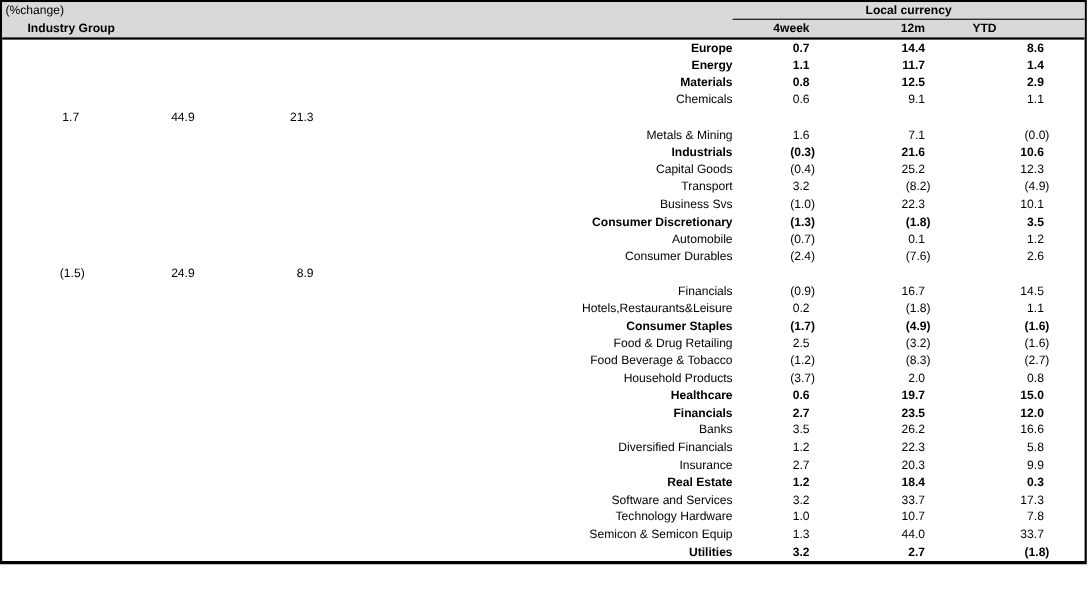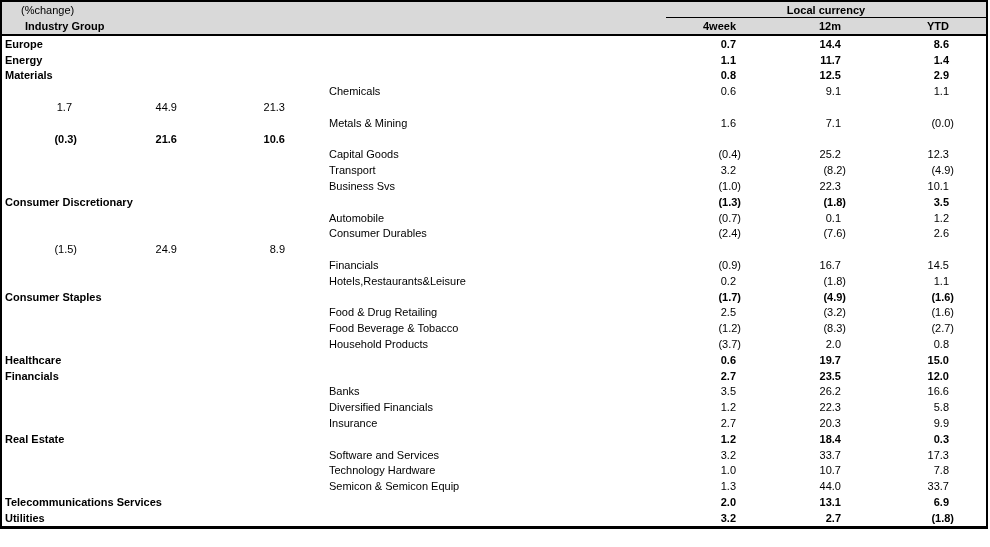--- a/index.html
+++ b/index.html
@@ -20,21 +20,21 @@
     background: #fff;
   }
   
   .hdr {
     background: #d9d9d9;
     border-bottom: 2.5px solid #000;
   }
   .hrow { display: flex; height: 16px; align-items: center; }
   .caption-cell {
     flex: 1;
-    padding-left: 19px;
+    padding-left: 3px;
     white-space: nowrap;
     align-self: center;
   }
   .lc-cell {
     width: 320px;
     height: 100%;
     box-sizing: border-box;
     display: flex;
     align-items: center;
     justify-content: center;
@@ -48,29 +48,30 @@
     white-space: nowrap;
     margin-left: 20px;
   }
   .colhead {
     text-align: right;
     font-weight: bold;
     white-space: nowrap;
   }
   .c1 { width: 70px; }
   .c2 { width: 105px; }
-  .c3 { width: 108px; }
+  .c3 { width: 108px; text-align: center; }
   .rpad { width: 37px; }
   
   .row { display: flex; height: 15.81px; align-items: center; }
   .row .name {
     flex: 1;
     padding-left: 3px;
     white-space: nowrap;
     overflow: hidden;
+    text-align: right;
   }
   .row.sub .name { padding-left: 327px; }
   .row.bold { font-weight: bold; }
   .val { text-align: right; white-space: nowrap; }
   .val.paren span { margin-right: -5px; display: inline-block; }
 </style>
 </head>
 <body>
 
 <div class="perf-table">
@@ -123,20 +124,21 @@
         <div class="rpad"></div>
       </div>
       <div class="row sub">
         <div class="name">Metals &amp; Mining</div>
         <div class="val c1"><span>1.6</span></div>
         <div class="val c2"><span>7.1</span></div>
         <div class="val c3 paren"><span>(0.0)</span></div>
         <div class="rpad"></div>
       </div>
       <div class="row bold">
+        <div class="name">Industrials</div>
         <div class="val c1 paren"><span>(0.3)</span></div>
         <div class="val c2"><span>21.6</span></div>
         <div class="val c3"><span>10.6</span></div>
         <div class="rpad"></div>
       </div>
       <div class="row sub">
         <div class="name">Capital Goods</div>
         <div class="val c1 paren"><span>(0.4)</span></div>
         <div class="val c2"><span>25.2</span></div>
         <div class="val c3"><span>12.3</span></div>
@@ -282,27 +284,20 @@
         <div class="rpad"></div>
       </div>
       <div class="row sub">
         <div class="name">Semicon &amp; Semicon Equip</div>
         <div class="val c1"><span>1.3</span></div>
         <div class="val c2"><span>44.0</span></div>
         <div class="val c3"><span>33.7</span></div>
         <div class="rpad"></div>
       </div>
       <div class="row bold">
-        <div class="name">Telecommunications Services</div>
-        <div class="val c1"><span>2.0</span></div>
-        <div class="val c2"><span>13.1</span></div>
-        <div class="val c3"><span>6.9</span></div>
-        <div class="rpad"></div>
-      </div>
-      <div class="row bold">
         <div class="name">Utilities</div>
         <div class="val c1"><span>3.2</span></div>
         <div class="val c2"><span>2.7</span></div>
         <div class="val c3 paren"><span>(1.8)</span></div>
         <div class="rpad"></div>
       </div>
     </div>
 </div>
 
 </body></html>

